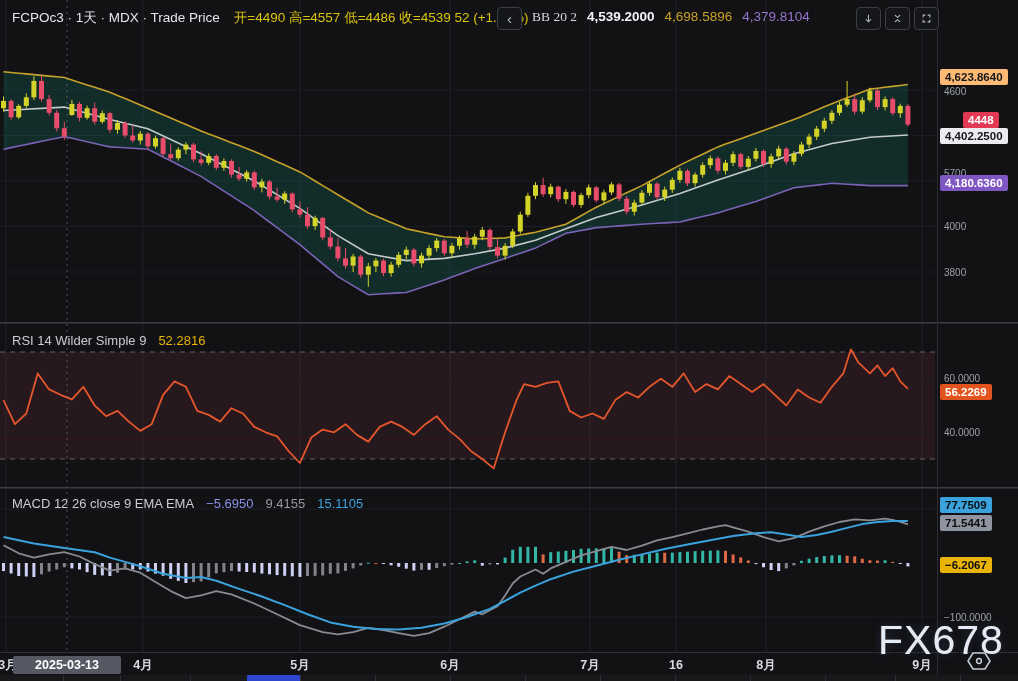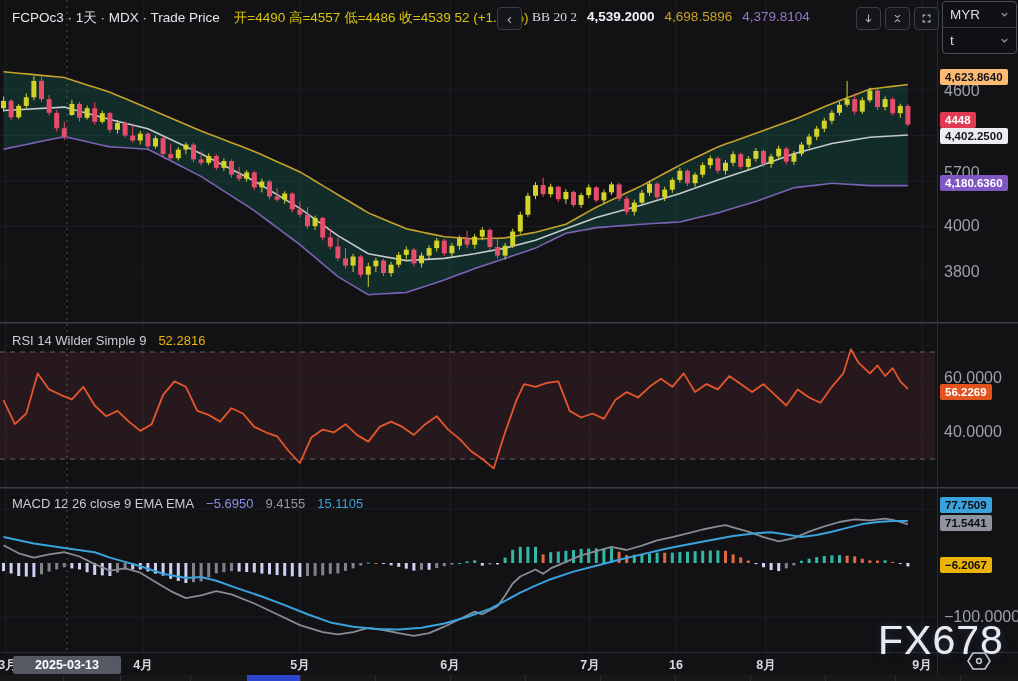--- a/index.html
+++ b/index.html
@@ -30,21 +30,21 @@
   .ind-legend{position:absolute;left:12px;z-index:6;display:flex;gap:12px;font-size:13px;white-space:nowrap;}
   #rsi-legend{top:333px;justify-content:center;}
   #macd-legend{top:496px;}
   .ind-title{color:#c9ccd2;}
   .rsi-val{color:#eab308;}
   .macd-hist{color:#8c90ea;}
   .macd-m{color:#9598a1;}
   .macd-s{color:#3aa2dd;}
   #price-axis{position:absolute;left:937px;top:0;width:81px;height:675px;z-index:4;
               border-left:1px solid #2a2d35;}
-  .tick{position:absolute;left:6px;transform:translateY(-50%);color:#9ba0aa;font-size:16px;z-index:1;}
+  .tick{position:absolute;left:6px;transform:translateY(-50%);color:#9ba0aa;font-size:10px;z-index:1;}
   .badge{position:absolute;left:2px;transform:translateY(-50%);font-size:11.5px;font-weight:700;
          padding:2px 5px;border-radius:2px;z-index:2;white-space:nowrap;}
   #time-axis{position:absolute;left:0;top:652px;width:1018px;height:23px;z-index:3;
              border-top:1px solid #2a2d35;background:#121214;overflow:hidden;}
   .tlabel{position:absolute;top:50%;transform:translate(-50%,-50%);color:#d6d9de;
           font-size:12.5px;font-weight:700;white-space:nowrap;}
   .date-badge{position:absolute;top:50%;transform:translate(-50%,-50%);background:#545964;color:#fff;
               font-size:12.5px;font-weight:700;padding:2px 22px;border-radius:2px;white-space:nowrap;}
   #bottom-strip{position:absolute;left:0;top:675px;width:1018px;height:6px;background:#18181b;z-index:3;}
   .strip-div{position:absolute;top:0;width:1px;height:6px;background:#2c2d30;}
@@ -487,34 +487,20 @@
         <path d="M2.5 1.5L6 4.5 9.5 1.5M2.5 10.5L6 7.5 9.5 10.5" fill="none" stroke="#b8bbc2" stroke-width="1.4"></path>
       </svg>
     </button>
     <button class="sq-btn">
       <svg class="chev" width="12" height="12" viewBox="0 0 12 12">
         <path d="M1.5 4.5v-3h3M7.5 1.5h3v3M10.5 7.5v3h-3M4.5 10.5h-3v-3" fill="none" stroke="#b8bbc2" stroke-width="1.4"></path>
       </svg>
     </button>
   </div>
 
-  <div class="cur-panel">
-    <div class="cur-row">
-      <span>MYR</span>
-      <svg class="chev" viewBox="0 0 10 10">
-        <path d="M2 3.5L5 6.5 8 3.5" fill="none" stroke="#9ba0aa" stroke-width="1.4"></path>
-      </svg>
-    </div>
-    <div class="cur-row">
-      <span>t</span>
-      <svg class="chev" viewBox="0 0 10 10">
-        <path d="M2 3.5L5 6.5 8 3.5" fill="none" stroke="#9ba0aa" stroke-width="1.4"></path>
-      </svg>
-    </div>
-  </div>
 
   <div class="ind-legend" id="rsi-legend">
     <span class="ind-title">RSI 14 Wilder Simple 9</span>
     <span class="rsi-val">52.2816</span>
   </div>
 
   <div class="ind-legend" id="macd-legend">
     <span class="ind-title">MACD 12 26 close 9 EMA EMA</span>
     <span class="macd-hist">−5.6950</span>
     <span class="macd-m">9.4155</span>
@@ -523,21 +509,21 @@
 
   <div id="price-axis">
       <div class="tick" style="top: 91px;">4600</div>
       <div class="tick" style="top: 173px;">5700</div>
       <div class="tick" style="top: 226px;">4000</div>
       <div class="tick" style="top: 272px;">3800</div>
       <div class="tick" style="top: 378px;">60.0000</div>
       <div class="tick" style="top: 432px;">40.0000</div>
       <div class="tick" style="top: 617px;">−100.0000</div>
       <div class="badge" style="top: 77px; background: #fdba74; color: rgb(20, 22, 26);">4,623.8640</div>
-      <div class="badge" style="top: 120px; background: rgb(226, 58, 85); color: rgb(255, 255, 255);">4448</div>
+      <div class="badge" style="top: 120px; background: rgb(226, 58, 85); color: rgb(255, 255, 255); margin-left: 23px;">4448</div>
       <div class="badge" style="top: 136px; background: rgb(235, 236, 239); color: rgb(20, 22, 26);">4,402.2500</div>
       <div class="badge" style="top: 183px; background: rgb(126, 87, 194); color: rgb(255, 255, 255);">4,180.6360</div>
       <div class="badge" style="top: 392px; background: rgb(226, 83, 29); color: rgb(255, 255, 255);">56.2269</div>
       <div class="badge" style="top: 505px; background: rgb(58, 162, 221); color: rgb(12, 13, 15);">77.7509</div>
       <div class="badge" style="top: 523px; background: rgb(144, 148, 160); color: rgb(12, 13, 15);">71.5441</div>
       <div class="badge" style="top: 565px; background: #eab308; color: rgb(12, 13, 15);">−6.2067</div>
     </div>
 
   <div id="time-axis">
       <div class="tlabel" style="left: 8px;">3月</div>

